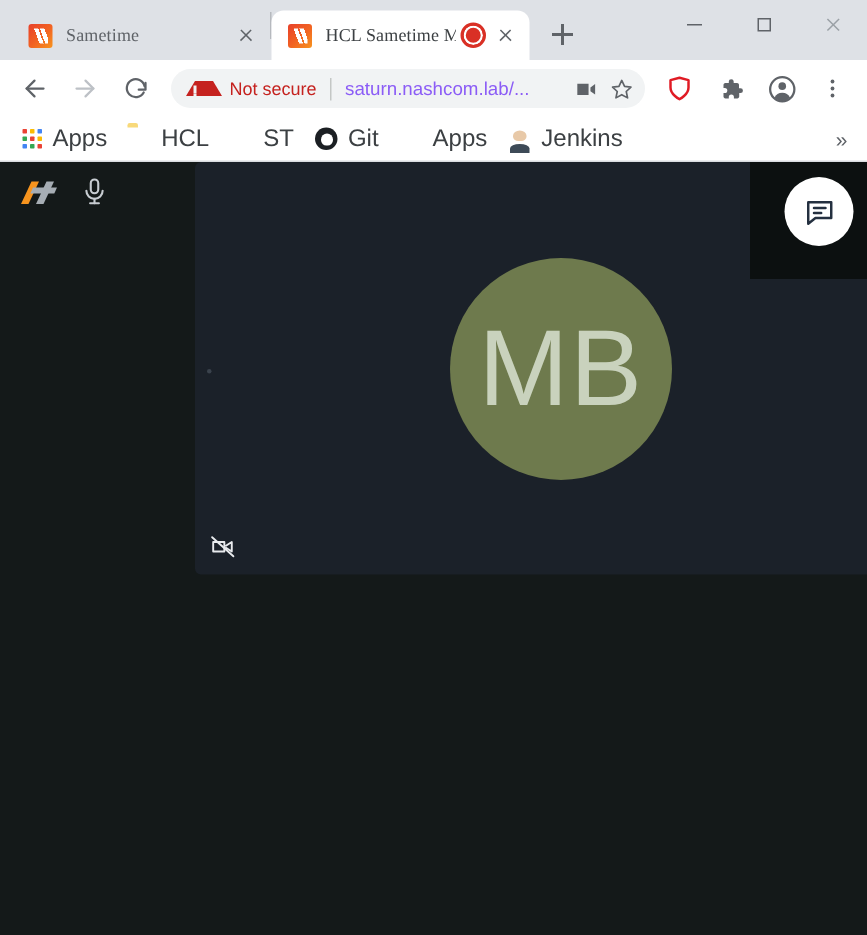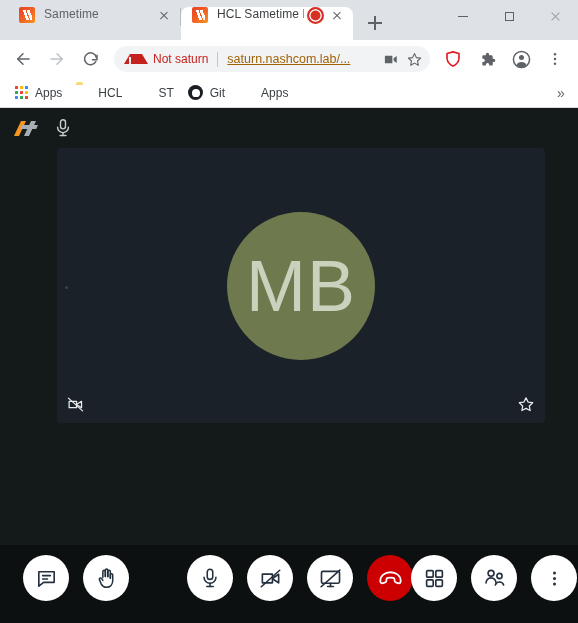--- a/index.html
+++ b/index.html
@@ -31,25 +31,27 @@
     background: #dee1e6;
     display: flex;
     align-items: flex-end;
     position: relative;
     padding-left: 8px;
     box-sizing: border-box;
   }
   .tab {
     height: 33px;
     display: flex;
+    align-items: center;
     padding: 0 8px 0 11px;
     box-sizing: border-box;
     position: relative;
     border-radius: 8px 8px 0 0;
     min-width: 0;
+    font-family: Liberation Serif, serif;
   }
   .tab.inactive {
     width: 172px;
     background: transparent;
   }
   .tab.active {
     width: 172px;
     background: #ffffff;
   }
   .tab-favicon {
@@ -210,25 +212,24 @@
     flex: 0 0 auto;
   }
   .omni-sep {
     width: 1px; height: 15px;
     background: #c4c7c5;
     margin: 0 9px;
     flex: 0 0 1px;
   }
   .url {
     font-size: 12.5px;
-    color: #a16207;
+    color: #8b5cf6;
     white-space: nowrap;
     overflow: hidden;
     flex: 1 1 auto;
-    text-decoration: underline;
   }
   .omni-icons { display: flex; align-items: center; flex: 0 0 auto; }
   .omni-icon {
     width: 24px; height: 24px;
     display: flex; align-items: center; justify-content: center;
     color: #5f6368;
   }
 
   
   .bookmarks {
@@ -243,21 +244,21 @@
   }
   .bm {
     display: flex;
     align-items: center;
     height: 22px;
     padding: 0 7px;
     border-radius: 4px;
     flex: 0 0 auto;
   }
   .bm-label {
-    font-size: 12px;
+    font-size: 16px;
     color: #3c4043;
     margin-left: 6px;
     white-space: nowrap;
   }
   .bm-ico { width: 16px; height: 16px; flex: 0 0 16px; position: relative; }
   .ico-apps {
     display: grid;
     grid-template-columns: repeat(3, 3px);
     grid-template-rows: repeat(3, 3px);
     gap: 2px;
@@ -331,21 +332,20 @@
     color: #5f6368;
     font-size: 14px;
   }
 
   
   .app {
     flex: 1 1 auto;
     background: #141919;
     position: relative;
     display: flex;
-    flex-direction: column;
     min-height: 0;
   }
   .app-header {
     height: 40px;
     display: flex;
     align-items: center;
     padding-left: 13px;
     flex: 0 0 40px;
   }
   .hcl-logo {
@@ -482,21 +482,21 @@
 
     <div class="tbtn">
       <svg width="18" height="18" viewBox="0 0 24 24" fill="none" stroke="currentColor" stroke-width="2" stroke-linecap="round" stroke-linejoin="round">
         <polyline points="20 7 20 13 14 13"></polyline>
         <path d="M18.4 15.6A8 8 0 1 1 19.2 10"></path>
       </svg>
     </div>
 
     <div class="omnibox">
       <span class="warn-tri"></span>
-      <span class="notsecure">Not saturn</span>
+      <span class="notsecure">Not secure</span>
       <span class="omni-sep"></span>
       <span class="url">saturn.nashcom.lab/...</span>
       <span class="omni-icons">
         <span class="omni-icon">
           <svg width="15" height="15" viewBox="0 0 24 24" fill="currentColor">
             <path d="M3 6h12v12H3z"></path>
               <path d="M17 10l5-3.5v11L17 14z"></path>
           </svg>
         </span>
         <span class="omni-icon">
@@ -571,20 +571,24 @@
           <span class="ico-git"></span>
         </span>
       <span class="bm-label">Git</span>
     </div>
 
     <div class="bm">
       <span class="bm-ico"><span class="ico-jira"></span></span>
       <span class="bm-label">Apps</span>
     </div>
 
+    <div class="bm">
+      <span class="bm-ico"><span class="ico-jenkins"></span></span>
+      <span class="bm-label">Jenkins</span>
+    </div>
 
     <div class="bm-overflow">»</div>
   </div>
 
   <div class="app">
 
     <div class="app-header">
       <span class="hcl-logo">
         <svg width="26" height="17" viewBox="0 0 26 17">
           <polygon points="1,16 8,1 13,1 6,16" fill="#f7941e"></polygon>

